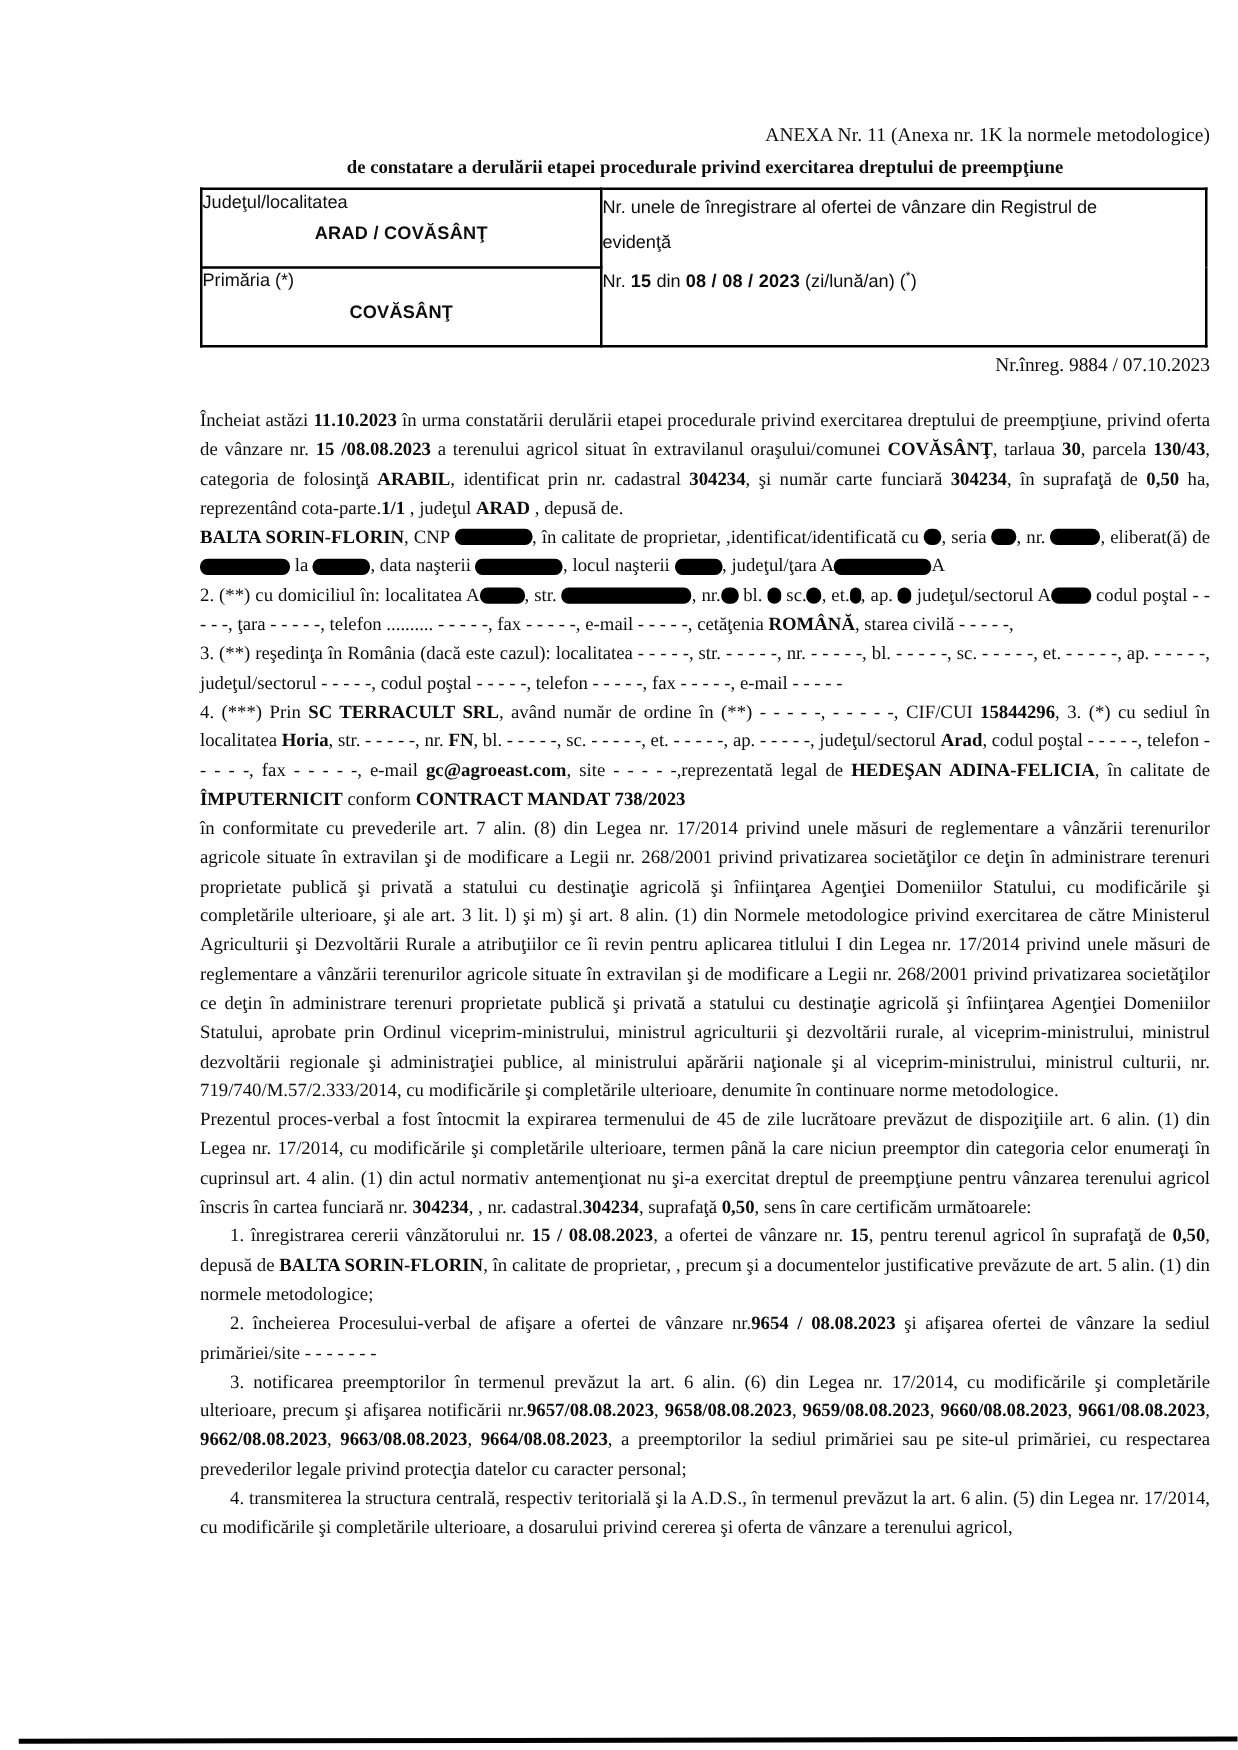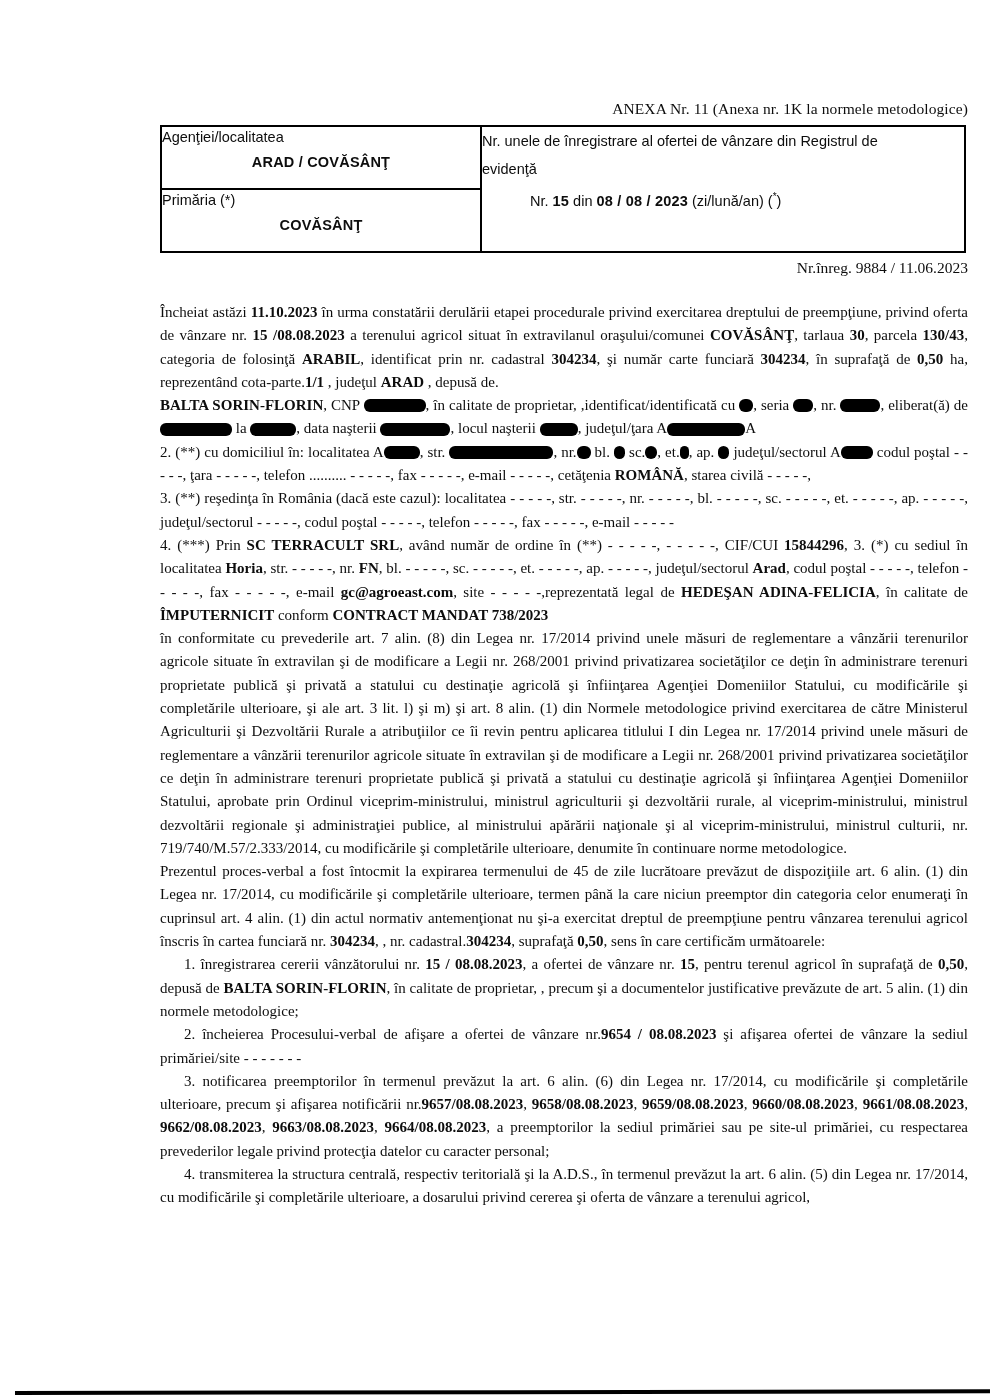--- a/index.html
+++ b/index.html
@@ -46,21 +46,21 @@
   table.info td {
     border: 2px solid #000;
     vertical-align: top;
     padding: 0;
   }
   td.lcell { width: 318px; height: 61px; padding: 8px 10px 4px 12px; }
   td.lcell .lbl { line-height: 20px; }
   td.lcell .val { font-weight: bold; margin-top: 5px; line-height: 20px; letter-spacing: 0.2px; text-align: center; }
   td.rcell { padding: 16px 12px 6px 16px; }
   td.rcell .reg-label { max-width: 452px; line-height: 28px; }
-  td.rcell .reg-line { line-height: 28px; padding-left: 48px; }
+  td.rcell .reg-line { line-height: 28px; }
   td.rcell b { letter-spacing: 0.2px; }
   sup { font-size: 10px; }
   .regnote {
     margin-top: 6px;
     text-align: right;
     font-size: 15.5px;
   }
   .docbody {
     margin-top: 24px;
     font-size: 15px;
@@ -87,43 +87,44 @@
   }
 </style>
 </head>
 <body>
 
 <div class="page">
   <div class="content">
 
     <div class="anexa">ANEXA Nr. 11 (Anexa nr. 1K la normele metodologice)</div>
 
+    <div class="subtitle">de constatare a derulării etapei procedurale privind exercitarea dreptului de preempţiune</div>
 
     <table class="info">
       <tbody>
         <tr>
           <td class="lcell">
-            <div class="lbl">Agenţiei/localitatea</div>
+            <div class="lbl">Judeţul/localitatea</div>
             <div class="val">ARAD / COVĂSÂNŢ</div>
           </td>
           <td class="rcell" rowspan="2">
             <div class="reg-label">Nr. unele de înregistrare al ofertei de vânzare din Registrul de evidenţă</div>
             <div class="reg-line">Nr. <b>15</b> din <b>08 / 08 / 2023</b> (zi/lună/an) (<sup>*</sup>)</div>
           </td>
         </tr>
         <tr>
           <td class="lcell">
             <div class="lbl">Primăria (*)</div>
             <div class="val">COVĂSÂNŢ</div>
           </td>
         </tr>
       </tbody>
     </table>
 
-    <div class="regnote">Nr.înreg. 9884 / 11.06.2023</div>
+    <div class="regnote">Nr.înreg. 9884 / 07.10.2023</div>
 
     <div class="docbody" id="doc-body">
         <p class="">Încheiat astăzi <b>11.10.2023</b> în urma constatării derulării etapei procedurale privind exercitarea dreptului de preempţiune, privind oferta de vânzare nr. <b>15 /08.08.2023</b> a terenului agricol situat în extravilanul oraşului/comunei <b>COVĂSÂNŢ</b>, tarlaua <b>30</b>, parcela <b>130/43</b>, categoria de folosinţă <b>ARABIL</b>, identificat prin nr. cadastral <b>304234</b>, şi număr carte funciară <b>304234</b>, în suprafaţă de <b>0,50</b> ha, reprezentând cota-parte.<b>1/1</b> , judeţul <b>ARAD</b> , depusă de.</p>
         <p class=""><b>BALTA SORIN-FLORIN</b>, CNP <span class="redact" style="width: 62px;"></span>, în calitate de proprietar, ,identificat/identificată cu <span class="redact" style="width: 14px;"></span>, seria <span class="redact" style="width: 20px;"></span>, nr. <span class="redact" style="width: 40px;"></span>, eliberat(ă) de <span class="redact" style="width: 72px;"></span> la <span class="redact" style="width: 46px;"></span>, data naşterii <span class="redact" style="width: 70px;"></span>, locul naşterii <span class="redact" style="width: 38px;"></span>, judeţul/ţara A<span class="redact" style="width: 78px;"></span>A</p>
         <p class="">2. (**) cu domiciliul în: localitatea A<span class="redact" style="width: 36px;"></span>, str. <span class="redact" style="width: 104px;"></span>, nr.<span class="redact" style="width: 14px;"></span> bl. <span class="redact" style="width: 11px;"></span> sc.<span class="redact" style="width: 12px;"></span>, et.<span class="redact" style="width: 9px;"></span>, ap. <span class="redact" style="width: 11px;"></span> judeţul/sectorul A<span class="redact" style="width: 32px;"></span> codul poştal - - - - -, ţara - - - - -, telefon .......... - - - - -, fax - - - - -, e-mail - - - - -, cetăţenia <b>ROMÂNĂ</b>, starea civilă - - - - -,</p>
         <p class="">3. (**) reşedinţa în România (dacă este cazul): localitatea - - - - -, str. - - - - -, nr. - - - - -, bl. - - - - -, sc. - - - - -, et. - - - - -, ap. - - - - -, judeţul/sectorul - - - - -, codul poştal - - - - -, telefon - - - - -, fax - - - - -, e-mail - - - - -</p>
         <p class="">4. (***) Prin <b>SC TERRACULT SRL</b>, având număr de ordine în (**) - - - - -, - - - - -, CIF/CUI <b>15844296</b>, 3. (*) cu sediul în localitatea <b>Horia</b>, str. - - - - -, nr. <b>FN</b>, bl. - - - - -, sc. - - - - -, et. - - - - -, ap. - - - - -, judeţul/sectorul <b>Arad</b>, codul poştal - - - - -, telefon - - - - -, fax - - - - -, e-mail <b>gc@agroeast.com</b>, site - - - - -,reprezentată legal de <b>HEDEŞAN ADINA-FELICIA</b>, în calitate de <b>ÎMPUTERNICIT</b> conform <b>CONTRACT MANDAT 738/2023</b></p>
         <p class="">în conformitate cu prevederile art. 7 alin. (8) din Legea nr. 17/2014 privind unele măsuri de reglementare a vânzării terenurilor agricole situate în extravilan şi de modificare a Legii nr. 268/2001 privind privatizarea societăţilor ce deţin în administrare terenuri proprietate publică şi privată a statului cu destinaţie agricolă şi înfiinţarea Agenţiei Domeniilor Statului, cu modificările şi completările ulterioare, şi ale art. 3 lit. l) şi m) şi art. 8 alin. (1) din Normele metodologice privind exercitarea de către Ministerul Agriculturii şi Dezvoltării Rurale a atribuţiilor ce îi revin pentru aplicarea titlului I din Legea nr. 17/2014 privind unele măsuri de reglementare a vânzării terenurilor agricole situate în extravilan şi de modificare a Legii nr. 268/2001 privind privatizarea societăţilor ce deţin în administrare terenuri proprietate publică şi privată a statului cu destinaţie agricolă şi înfiinţarea Agenţiei Domeniilor Statului, aprobate prin Ordinul viceprim-ministrului, ministrul agriculturii şi dezvoltării rurale, al viceprim-ministrului, ministrul dezvoltării regionale şi administraţiei publice, al ministrului apărării naţionale şi al viceprim-ministrului, ministrul culturii, nr. 719/740/M.57/2.333/2014, cu modificările şi completările ulterioare, denumite în continuare norme metodologice.</p>
         <p class="">Prezentul proces-verbal a fost întocmit la expirarea termenului de 45 de zile lucrătoare prevăzut de dispoziţiile art. 6 alin. (1) din Legea nr. 17/2014, cu modificările şi completările ulterioare, termen până la care niciun preemptor din categoria celor enumeraţi în cuprinsul art. 4 alin. (1) din actul normativ antemenţionat nu şi-a exercitat dreptul de preempţiune pentru vânzarea terenului agricol înscris în cartea funciară nr. <b>304234</b>, , nr. cadastral.<b>304234</b>, suprafaţă <b>0,50</b>, sens în care certificăm următoarele:</p>
         <p class="ind">1. înregistrarea cererii vânzătorului nr. <b>15 / 08.08.2023</b>, a ofertei de vânzare nr. <b>15</b>, pentru terenul agricol în suprafaţă de <b>0,50</b>, depusă de <b>BALTA SORIN-FLORIN</b>, în calitate de proprietar, , precum şi a documentelor justificative prevăzute de art. 5 alin. (1) din normele metodologice;</p>

